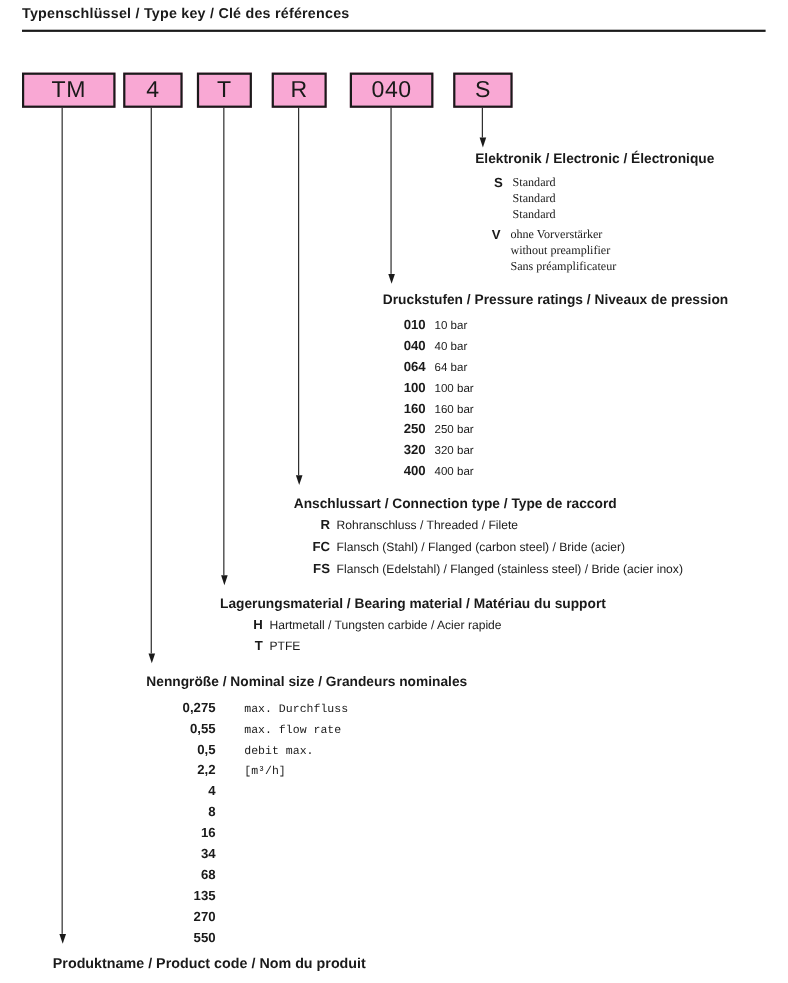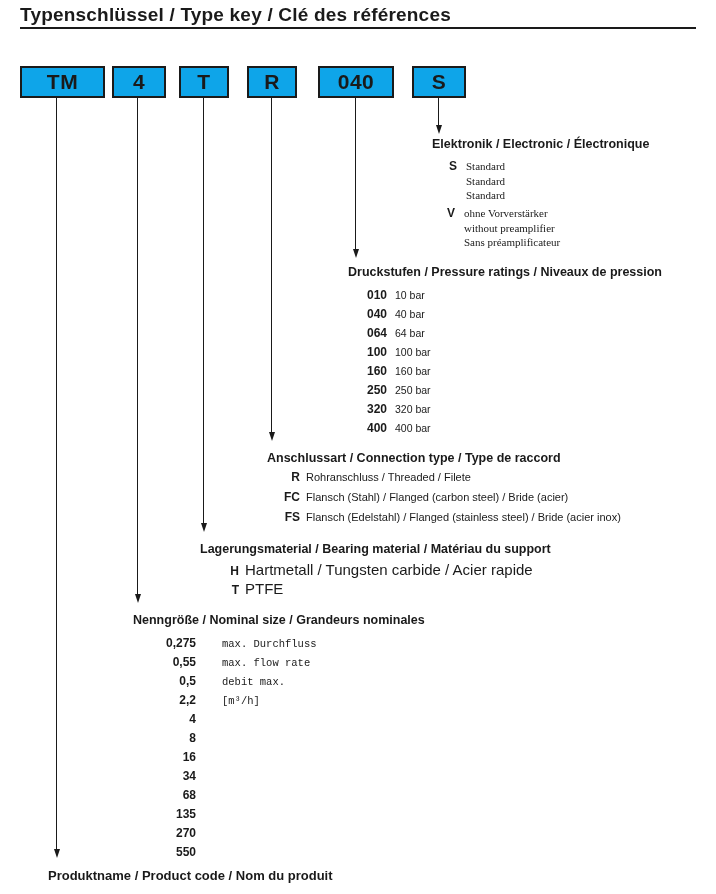--- a/index.html
+++ b/index.html
@@ -1,25 +1,25 @@
 <!DOCTYPE html>
 <html><head>
 <meta charset="utf-8">
 <style>
   * { margin:0; padding:0; box-sizing:border-box; }
   html,body { background:#ffffff; }
   body { font-family:"Liberation Sans", sans-serif; color:#1a1a1a; }
   .page { position:relative; width:716px; height:894px; background:#ffffff; overflow:hidden; }
 
-  .title { position:absolute; left:20px; top:4px; font-size:19px; font-weight:bold; letter-spacing:0.2px; white-space:nowrap; }
+  .title { position:absolute; left:20px; top:4px; font-size:13px; font-weight:bold; letter-spacing:0.2px; white-space:nowrap; }
   .title-rule { position:absolute; left:20px; top:27px; width:676px; height:2px; background:#1a1a1a; }
 
-  .code-box { position:absolute; top:66px; height:32px; border:2px solid #1a1a1a; background:#0ea5e9;
+  .code-box { position:absolute; top:66px; height:32px; border:2px solid #1a1a1a; background:#f9a8d4;
               display:flex; align-items:center; justify-content:center;
-              font-weight:bold; font-size:21px; letter-spacing:0.5px; }
+              font-weight:normal; font-size:21px; letter-spacing:0.5px; }
 
   .arrow { position:absolute; width:0; border-left:1.5px solid #1a1a1a; }
   .arrow::after { content:""; position:absolute; left:-3px; bottom:-9px; width:0; height:0;
                   border-left:3.5px solid transparent; border-right:3.5px solid transparent;
                   border-top:9px solid #1a1a1a; }
 
   .sec-heading { position:absolute; font-weight:bold; font-size:12.5px; white-space:nowrap; }
 
   .rows { position:absolute; }
   .row { display:flex; align-items:baseline; white-space:nowrap; }
@@ -29,21 +29,21 @@
   .pressure .row { height:19px; }
   .pressure .rcode { width:27px; }
   .pressure .rdesc { margin-left:8px; }
 
   .connection .row { height:20px; }
   .connection .rcode { width:22px; }
   .connection .rdesc { margin-left:6px; font-size:11px; }
 
   .bearing .row { height:19px; }
   .bearing .rcode { width:17px; }
-  .bearing .rdesc { margin-left:6px; font-size:15px;text-align:right; }
+  .bearing .rdesc { margin-left:6px; font-size:11px;text-align:right; }
 
   .nominal .row { height:19px; }
   .nominal .rcode { width:38px; }
   .nominal .rdesc { margin-left:26px;font-family:Liberation Mono, monospace; }
 
   .elec-item { position:absolute; display:flex; align-items:flex-start; white-space:nowrap; }
   .elec-item .rcode { width:12px; text-align:left; }
   .elec-item .lines { margin-left:5px; font-size:11px; line-height:14.5px;font-family:Liberation Serif, serif; }
 
   .product-heading { position:absolute; font-weight:bold; font-size:13px; white-space:nowrap; }

